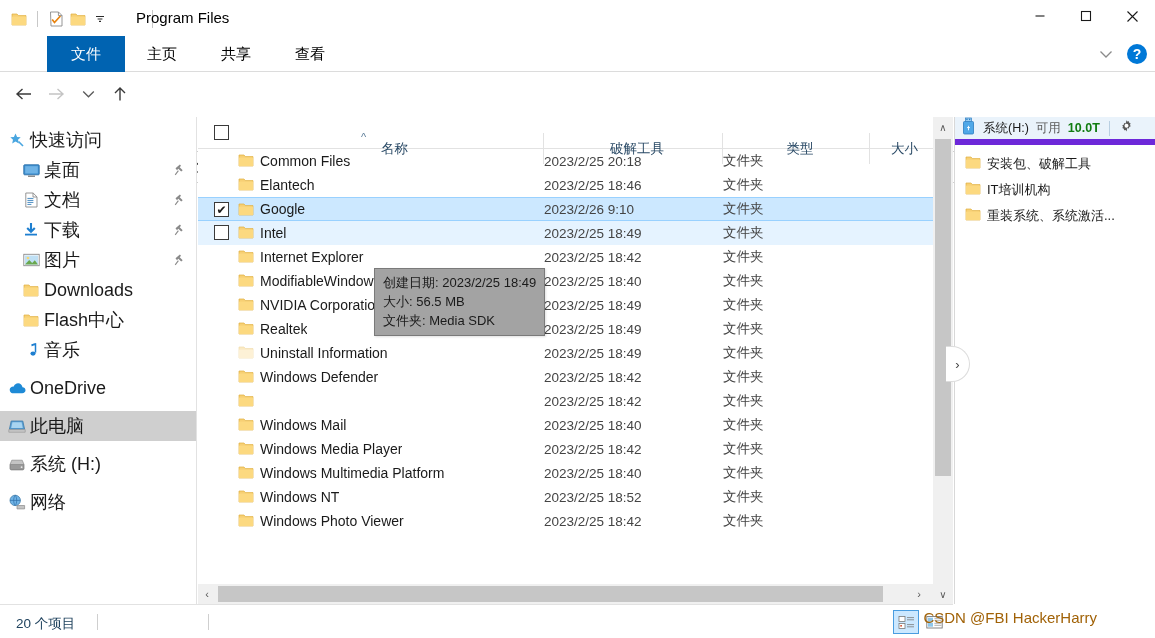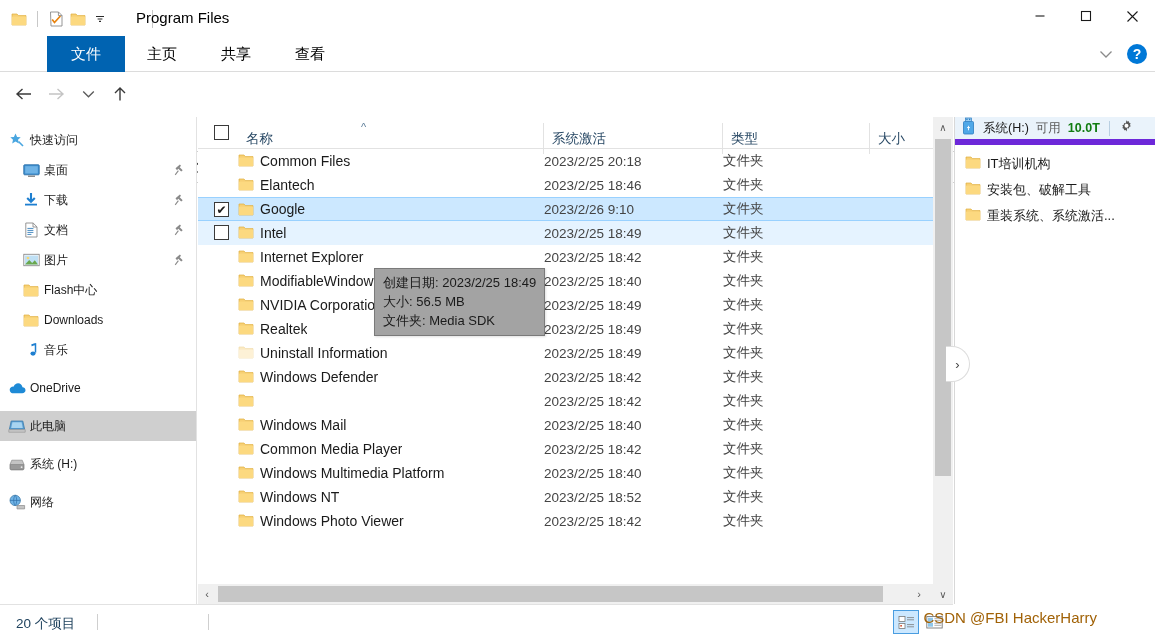--- a/index.html
+++ b/index.html
@@ -51,29 +51,29 @@
 
   
   .sidebar { position:absolute; left:0; top:117px; width:197px; height:487px; background:#fff;
              border-right:1px solid #e2e2e2; overflow:hidden; }
   .sb-item { height:30px; display:flex; align-items:center; position:relative; padding-left:30px; }
   .sb-item.lvl1 { padding-left:44px; }
   .sb-item.active { background:#cfcfcf; }
   .sb-ico { position:absolute; width:18px; height:18px; display:flex; align-items:center; justify-content:center; }
   .sb-item .sb-ico { left:8px; }
   .sb-item.lvl1 .sb-ico { left:22px; }
-  .sb-label { font-size:12px; color:#1a1a1a; white-space:nowrap; }
+  .sb-label { font-size:18px; color:#1a1a1a; white-space:nowrap; }
   .pin { position:absolute; right:10px; top:7px; }
   .sb-gap { height:8px; }
 
   
   .fl-wrap { position:absolute; left:198px; top:117px; width:755px; height:487px; background:#fff; overflow:hidden; }
   .fl-head { position:relative; height:32px; background:#fff; border-bottom:1px solid #e2e2e2; }
-  .colhdr { position:absolute; top:6px; height:31px; display:flex; align-items:center;
-            font-size:13.5px; color:#2a4a66; border-right:1px solid #e2e2e2; padding-left:8px; }
+  .colhdr { position:absolute; top:16px; height:31px; display:flex; align-items:center;
+            font-size:13.5px; color:#2a4a66; border-right:1px solid #e2e2e2; padding-left:8px;justify-content:center; }
   .hdr-caret { position:absolute; left:155px; top:-2px; font-size:11px; color:#5d7d99; }
   .hdr-check { position:absolute; left:16px; top:8px; width:15px; height:15px;
                border:1.3px solid #3a3a3a; background:#fff; }
   .rows { position:relative; }
   .row { height:24px; display:flex; align-items:center; position:relative; }
   .row.selected { background:#cce8ff; border-top:1px solid #99d1ff; border-bottom:1px solid #99d1ff; height:24px; }
   .row.hovered { background:#e5f3ff; }
   .row-check { position:absolute; left:16px; top:4px; width:15px; height:15px;
                border:1.3px solid #3a3a3a; background:#fff; display:flex; align-items:center;
                justify-content:center; font-size:12px; color:#1a1a1a; line-height:1; }
@@ -290,40 +290,40 @@
             </svg>
           </span>
           <span class="sb-label">桌面</span>
           <span class="pin"><svg width="12" height="13" viewBox="0 0 12 13">
               <path d="M1.5 5.2l4.4-3.6 1.1 1.2-1.3 1.4 3 3-1.5 1.3-2.9-2.7-1.3 1.5z" fill="#8a8a8a"></path>
               <path d="M4.4 7.6L1.2 11.8" stroke="#8a8a8a" stroke-width="1.1"></path>
             </svg></span>
         </div>
         <div class="sb-item lvl1">
           <span class="sb-ico">
-            <svg width="16" height="16" viewBox="0 0 16 16">
-              <path d="M8 1v8.2M4.2 6L8 9.8 11.8 6" fill="none" stroke="#1e7fd0" stroke-width="2.1"></path>
-              <path d="M2 12.6h12" stroke="#1e7fd0" stroke-width="1.8"></path>
-            </svg>
-          </span>
-          <span class="sb-label">下载</span>
-          <span class="pin"><svg width="12" height="13" viewBox="0 0 12 13">
-              <path d="M1.5 5.2l4.4-3.6 1.1 1.2-1.3 1.4 3 3-1.5 1.3-2.9-2.7-1.3 1.5z" fill="#8a8a8a"></path>
-              <path d="M4.4 7.6L1.2 11.8" stroke="#8a8a8a" stroke-width="1.1"></path>
-            </svg></span>
-        </div>
-        <div class="sb-item lvl1">
-          <span class="sb-ico">
             <svg width="15" height="16" viewBox="0 0 15 16">
               <path d="M1.8 1h7.3l3.9 3.9V15h-11.2z" fill="#fff" stroke="#8a8a8a" stroke-width="0.9"></path>
               <path d="M9 1v4h4" fill="none" stroke="#8a8a8a" stroke-width="0.9"></path>
               <path d="M3.4 6.4h6M3.4 8.4h6M3.4 10.4h6M3.4 12.4h4" stroke="#4a8cc2" stroke-width="1"></path>
             </svg>
           </span>
           <span class="sb-label">文档</span>
+          <span class="pin"><svg width="12" height="13" viewBox="0 0 12 13">
+              <path d="M1.5 5.2l4.4-3.6 1.1 1.2-1.3 1.4 3 3-1.5 1.3-2.9-2.7-1.3 1.5z" fill="#8a8a8a"></path>
+              <path d="M4.4 7.6L1.2 11.8" stroke="#8a8a8a" stroke-width="1.1"></path>
+            </svg></span>
+        </div>
+        <div class="sb-item lvl1">
+          <span class="sb-ico">
+            <svg width="16" height="16" viewBox="0 0 16 16">
+              <path d="M8 1v8.2M4.2 6L8 9.8 11.8 6" fill="none" stroke="#1e7fd0" stroke-width="2.1"></path>
+              <path d="M2 12.6h12" stroke="#1e7fd0" stroke-width="1.8"></path>
+            </svg>
+          </span>
+          <span class="sb-label">下载</span>
           <span class="pin"><svg width="12" height="13" viewBox="0 0 12 13">
               <path d="M1.5 5.2l4.4-3.6 1.1 1.2-1.3 1.4 3 3-1.5 1.3-2.9-2.7-1.3 1.5z" fill="#8a8a8a"></path>
               <path d="M4.4 7.6L1.2 11.8" stroke="#8a8a8a" stroke-width="1.1"></path>
             </svg></span>
         </div>
         <div class="sb-item lvl1">
           <span class="sb-ico">
             <svg width="17" height="15" viewBox="0 0 17 15">
               <rect x="0.8" y="1.3" width="15.4" height="11.4" fill="#fff" stroke="#8a8a8a" stroke-width="0.9"></rect>
               <rect x="2" y="2.5" width="13" height="9" fill="#bfe0f5"></rect>
@@ -337,30 +337,30 @@
               <path d="M4.4 7.6L1.2 11.8" stroke="#8a8a8a" stroke-width="1.1"></path>
             </svg></span>
         </div>
         <div class="sb-item lvl1">
           <span class="sb-ico">
             <svg width="16" height="14" viewBox="0 0 16 14">
               <path d="M1 2h5l1.4 1.6H15V13H1z" fill="#f7d074" stroke="#e0b040" stroke-width="0.7"></path>
               <path d="M1 4.6h14V13H1z" fill="#fcd980"></path>
             </svg>
           </span>
+          <span class="sb-label">Downloads</span>
+        </div>
+        <div class="sb-item lvl1">
+          <span class="sb-ico">
+            <svg width="16" height="14" viewBox="0 0 16 14">
+              <path d="M1 2h5l1.4 1.6H15V13H1z" fill="#f7d074" stroke="#e0b040" stroke-width="0.7"></path>
+              <path d="M1 4.6h14V13H1z" fill="#fcd980"></path>
+            </svg>
+          </span>
           <span class="sb-label">Flash中心</span>
-        </div>
-        <div class="sb-item lvl1">
-          <span class="sb-ico">
-            <svg width="16" height="14" viewBox="0 0 16 14">
-              <path d="M1 2h5l1.4 1.6H15V13H1z" fill="#f7d074" stroke="#e0b040" stroke-width="0.7"></path>
-              <path d="M1 4.6h14V13H1z" fill="#fcd980"></path>
-            </svg>
-          </span>
-          <span class="sb-label">Downloads</span>
         </div>
         <div class="sb-item lvl1">
           <span class="sb-ico">
             <svg width="14" height="16" viewBox="0 0 14 16">
               <path d="M11.5 1.2v9.4" stroke="#1e7fd0" stroke-width="1.5" fill="none"></path>
               <path d="M11.5 1.2c-2.6.5-4 .9-4 .9v2.2s1.4-.5 4-1z" fill="#1e7fd0"></path>
               <ellipse cx="9" cy="11.6" rx="2.6" ry="2.1" fill="#1e7fd0"></ellipse>
             </svg>
           </span>
           <span class="sb-label">音乐</span>
@@ -411,21 +411,21 @@
   </div>
 
   <div class="fl-wrap">
     <div class="fl-head">
       <div class="hdr-check"></div>
       <div class="colhdr" style="left:8px;width:338px;padding-left:40px;">
         <span>名称</span>
         <span class="hdr-caret">^</span>
       </div>
       <div class="colhdr" style="left:346px;width:179px;">
-        <span>系统激活</span>
+        <span>破解工具</span>
       </div>
       <div class="colhdr" style="left:525px;width:147px;">
         <span>类型</span>
       </div>
       <div class="colhdr" style="left:672px;width:61px;border-right:none;">
         <span>大小</span>
       </div>
     </div>
     <div class="rows" id="fl-rows">
         <div class="row">
@@ -547,21 +547,21 @@
           <span class="row-name">Windows Mail</span>
           <span class="row-date">2023/2/25 18:40</span>
           <span class="row-type">文件夹</span>
           <span class="row-size"></span>
         </div>
         <div class="row">
           <span class="row-ico"><svg width="16" height="14" viewBox="0 0 16 14">
               <path d="M1 2h5l1.4 1.6H15V13H1z" fill="#f7d074" stroke="#e0b040" stroke-width="0.7"></path>
               <path d="M1 4.6h14V13H1z" fill="#fcd980"></path>
             </svg></span>
-          <span class="row-name">Common Media Player</span>
+          <span class="row-name">Windows Media Player</span>
           <span class="row-date">2023/2/25 18:42</span>
           <span class="row-type">文件夹</span>
           <span class="row-size"></span>
         </div>
         <div class="row">
           <span class="row-ico"><svg width="16" height="14" viewBox="0 0 16 14">
               <path d="M1 2h5l1.4 1.6H15V13H1z" fill="#f7d074" stroke="#e0b040" stroke-width="0.7"></path>
               <path d="M1 4.6h14V13H1z" fill="#fcd980"></path>
             </svg></span>
           <span class="row-name">Windows Multimedia Platform</span>
@@ -634,28 +634,28 @@
           </svg>
       </span>
     </div>
     <div style="height:6px"></div>
     <div id="rp-items">
         <div class="rp-item">
           <span><svg width="16" height="14" viewBox="0 0 16 14">
               <path d="M1 2h5l1.4 1.6H15V13H1z" fill="#f7d074" stroke="#e0b040" stroke-width="0.7"></path>
               <path d="M1 4.6h14V13H1z" fill="#fcd980"></path>
             </svg></span>
-          <span class="rp-label">IT培训机构</span>
+          <span class="rp-label">安装包、破解工具</span>
         </div>
         <div class="rp-item">
           <span><svg width="16" height="14" viewBox="0 0 16 14">
               <path d="M1 2h5l1.4 1.6H15V13H1z" fill="#f7d074" stroke="#e0b040" stroke-width="0.7"></path>
               <path d="M1 4.6h14V13H1z" fill="#fcd980"></path>
             </svg></span>
-          <span class="rp-label">安装包、破解工具</span>
+          <span class="rp-label">IT培训机构</span>
         </div>
         <div class="rp-item">
           <span><svg width="16" height="14" viewBox="0 0 16 14">
               <path d="M1 2h5l1.4 1.6H15V13H1z" fill="#f7d074" stroke="#e0b040" stroke-width="0.7"></path>
               <path d="M1 4.6h14V13H1z" fill="#fcd980"></path>
             </svg></span>
           <span class="rp-label">重装系统、系统激活...</span>
         </div>
       </div>
   </div>

